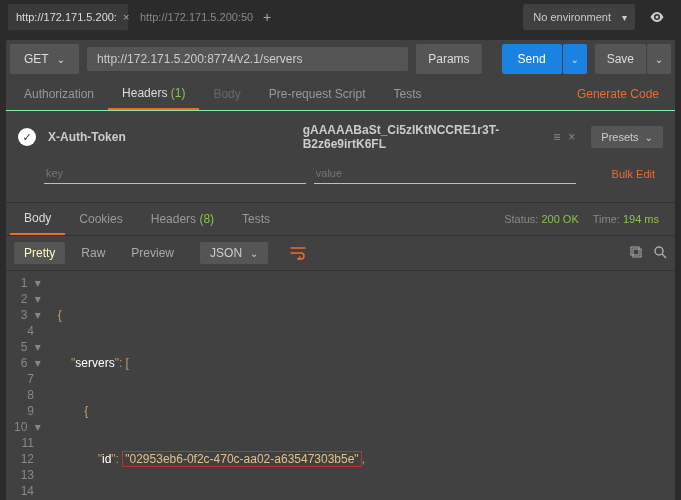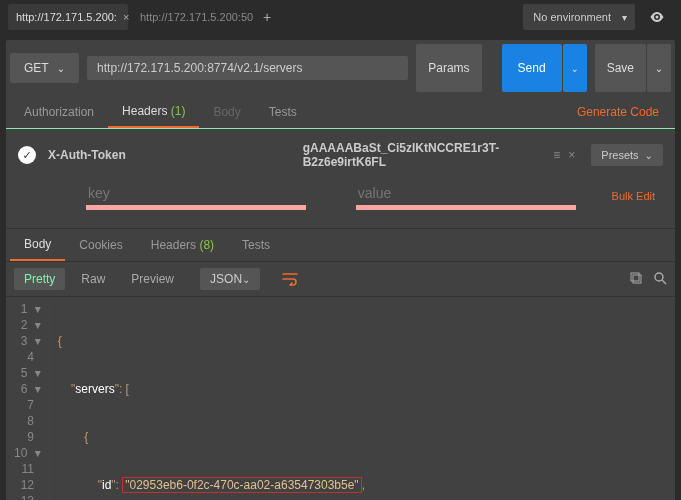--- a/index.html
+++ b/index.html
@@ -10,47 +10,47 @@
 .tab-close { margin-left: 6px; color: #aaa; cursor: pointer; }
 .tab-add { width: 22px; height: 22px; display: flex; align-items: center; justify-content: center; color: #aaa; font-size: 14px; cursor: pointer; }
 .spacer { flex: 1; }
 .env-select { background: #404040; color: #ccc; padding: 4px 24px 4px 10px; font-size: 11px; height: 26px; display: flex; align-items: center; position: relative; border-radius: 2px; }
 .env-select::after { content: "▾"; position: absolute; right: 8px; font-size: 10px; }
 .eye-btn { width: 32px; height: 26px; display: flex; align-items: center; justify-content: center; margin-left: 6px; background: #2b2b2b; }
 .panel { background: #414141; margin: 6px; border-radius: 2px; }
 .req-row { display: flex; align-items: center; padding: 4px; gap: 8px; }
 .method-btn { background: #555; color: #ddd; padding: 6px 14px; height: 30px; display: flex; align-items: center; gap: 8px; font-size: 12px; border-radius: 2px; }
 .url-input { flex: 1; background: #555; color: #ccc; border: none; height: 24px; padding: 0 10px; font-size: 12px; outline: none; border-radius: 2px; }
-.btn { height: 48px; padding: 0 12px; display: flex; align-items: center; color: #ddd; font-size: 12px; border-radius: 2px; cursor: pointer; }
+.btn { height: 30px; padding: 0 12px; display: flex; align-items: center; color: #ddd; font-size: 12px; border-radius: 2px; cursor: pointer; }
 .btn.params { background: #555; }
 .btn.send { background: #1a82e2; color: #fff; padding: 0 16px; }
 .btn.send-split { background: #1a82e2; width: 22px; justify-content: center; margin-left: 1px; }
 .btn.save { background: #555; }
 .btn.save-split { background: #555; width: 22px; justify-content: center; margin-left: 1px; }
 .chev { font-size: 10px; }
 .req-tabs { display: flex; align-items: center; padding: 0 4px; border-bottom: 1px solid #86efac; }
 .req-tab { padding: 8px 14px; color: #999; font-size: 12px; cursor: pointer; }
 .req-tab.active { color: #ddd; border-bottom: 2px solid #ef6a2f; }
 .req-tab .count { color: #8bc34a; }
 .disabled { color: #666; }
 .gencode { margin-left: auto; padding: 8px 12px; color: #ef6a2f; font-size: 12px; cursor: pointer; }
 .kv-row { display: flex; align-items: center; padding: 8px 12px; gap: 8px; }
 .check { width: 18px; height: 18px; border-radius: 50%; background: #fff; display: flex; align-items: center; justify-content: center; color: #333; font-size: 11px; }
 .kv-cell { flex: 1; color: #ccc; padding: 4px; font-size: 12px; font-weight: bold; }
-.kv-input { flex: 1; background: transparent; border: none; border-bottom: 5px solid #fca5a5; color: #888; font-size: 14px; padding: 4px 2px; outline: none; margin-left: 42px; }
+.kv-input { flex: 1; background: transparent; border: none; border-bottom: 1px solid #fca5a5; color: #888; font-size: 11px; padding: 4px 2px; outline: none; }
 .row-icons { display: flex; gap: 8px; align-items: center; color: #888; margin-right: 8px; }
 .presets { background: #555; padding: 5px 10px; font-size: 11px; color: #ccc; display: flex; align-items: center; gap: 6px; border-radius: 2px; }
 .bulkedit { color: #ef6a2f; font-size: 11px; cursor: pointer; margin-right: 8px; }
 .resp-bar { display: flex; align-items: center; padding: 0 4px; border-top: 1px solid #333; border-bottom: 1px solid #333; margin-top: 10px; }
 .status-right { margin-left: auto; display: flex; gap: 14px; padding: 8px 12px; font-size: 11px; color: #888; }
 .status-val { color: #8bc34a; }
 .view-row { display: flex; align-items: center; padding: 6px 8px; gap: 6px; border-bottom: 1px solid #333; }
 .vbtn { padding: 4px 10px; color: #aaa; font-size: 12px; cursor: pointer; border-radius: 2px; }
-.vbtn.sel { background: #555; color: #86efac; }
-.json-sel { background: #555; padding: 4px 10px; display: flex; align-items: center; font-size: 12px; color: #ccc; border-radius: 2px; margin-left: 10px; }
+.vbtn.sel { background: #555; color: #fef9c3; }
+.json-sel { background: #555; padding: 4px 10px; display: flex; align-items: center; gap: 8px; font-size: 12px; color: #ccc; border-radius: 2px; margin-left: 10px; }
 .wrap-btn svg { display: block; }
 .cr-icons { margin-left: auto; display: flex; gap: 10px; color: #aaa; }
 .code-area { display: flex; font-family: Consolas, monospace; font-size: 12px; line-height: 16px; padding: 4px 0 40px; }
 .gutter { text-align: right; color: #888; padding: 0 8px; border-right: 1px solid #444; user-select: none; }
 .gutter div { height: 16px; }
 .fold { color: #888; display: inline-block; width: 10px; }
 .code { padding: 0 8px; white-space: pre; color: #ccc; }
 .code div { height: 16px; }
 .p { color: #c19a6b; }
 .k { color: #ffffff; }
@@ -103,20 +103,21 @@
     </div>
   </div>
 
   <div class="req-tabs">
     <div class="req-tab">Authorization</div>
     <div class="req-tab active">
       <span>Headers</span>
       <span class="count">(1)</span>
     </div>
     <div class="req-tab disabled">Body</div>
+    <div class="req-tab">Pre-request Script</div>
     <div class="req-tab">Tests</div>
     <div class="gencode">Generate Code</div>
   </div>
 
   <div class="kv-row">
     <div class="check">✓</div>
     <div class="kv-cell">X-Auth-Token</div>
     <div class="kv-cell">gAAAAABaSt_Ci5zIKtNCCRE1r3T-B2z6e9irtK6FL</div>
     <div class="row-icons">
       <span>≡</span>
@@ -137,20 +138,30 @@
   </div>
 
   <div class="resp-bar">
     <div class="req-tab active">Body</div>
     <div class="req-tab">Cookies</div>
     <div class="req-tab">
       <span>Headers</span>
       <span class="count">(8)</span>
     </div>
     <div class="req-tab">Tests</div>
+    <div class="status-right">
+      <span>
+        <span>Status:</span>
+        <span class="status-val">200 OK</span>
+      </span>
+      <span>
+        <span>Time:</span>
+        <span class="status-val">194 ms</span>
+      </span>
+    </div>
   </div>
 
   <div class="view-row">
     <div class="vbtn sel">Pretty</div>
     <div class="vbtn">Raw</div>
     <div class="vbtn">Preview</div>
     <div class="json-sel">
       <span>JSON</span>
       <span class="chev">⌄</span>
     </div>

